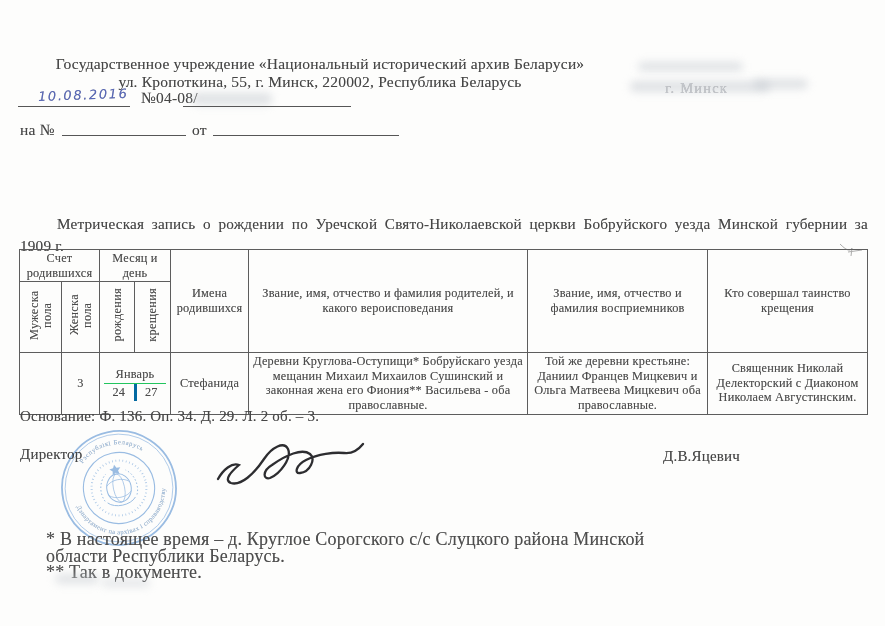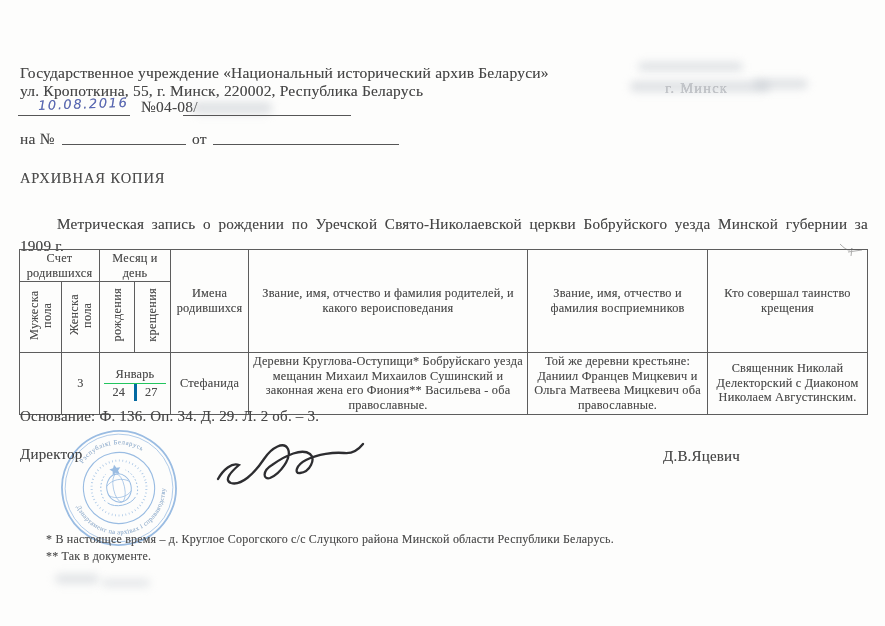--- a/index.html
+++ b/index.html
@@ -5,21 +5,21 @@
   html,body{margin:0;padding:0;background:#e8e8e8;}
   .page{
     position:relative; width:885px; height:626px; margin:0 auto;
     background:#fdfdfc; overflow:hidden;
     font-family:"Liberation Serif", serif; color:#464646;
   }
   .abs{position:absolute;}
   .scan-text{text-shadow:0 0 .5px rgba(80,80,80,.45); letter-spacing:.2px;}
 
   
-  .letterhead{left:20px; top:64px; width:600px; font-size:15.5px; line-height:17.5px;}
+  .letterhead{left:20px; top:55px; width:600px; font-size:15.5px; line-height:17.5px;text-align:center;}
   .lh-row{position:relative; height:17.5px; white-space:nowrap;}
   .refline{position:relative; height:31px;}
   .hand-date{
     position:absolute; left:18px; top:-2px;
     font-family:"DejaVu Sans", sans-serif; font-style:italic;
     font-size:13px; color:#5868b8; letter-spacing:1.6px;
     transform:rotate(-2deg); transform-origin:left center; white-space:nowrap;
   }
   .uline{position:absolute; border-bottom:1.2px solid #565656; height:0;}
   .u1{left:-2px; top:16px; width:112px;}
@@ -66,21 +66,21 @@
   .day-row .d2{flex:1;}
 
   .basis{left:20px; top:408px; font-size:15px;}
   .director{left:20px; top:446px; font-size:15px;}
   .signer{left:663px; top:448px; font-size:15px;}
 
   .stamp-svg{left:58px; top:427px; width:122px; height:122px; transform:rotate(-12deg); mix-blend-mode:multiply; opacity:.88;}
   .sign-svg{left:210px; top:423px; width:158px; height:74px;}
   .penmark-svg{left:836px; top:240px; width:30px; height:18px; opacity:.55;}
 
-  .footnotes{left:46px; top:531px; width:650px; font-size:12px; line-height:16.5px; color:#4e4e4e;}
+  .footnotes{left:46px; top:531px; width:650px; font-size:18px; line-height:16.5px; color:#4e4e4e;}
 </style>
 </head>
 <body>
 
 <div class="page scan-text">
 
   <div class="abs letterhead">
     <div class="lh-row">Государственное учреждение «Национальный исторический архив Беларуси»</div>
     <div class="lh-row">ул. Кропоткина, 55, г. Минск, 220002, Республика Беларусь</div>
     <div class="refline">
@@ -96,21 +96,20 @@
       <span class="ot-label">от</span>
       <span class="uline u4"></span>
     </div>
   </div>
 
   <div class="abs smudge" style="left:638px; top:62px; width:105px; height:9px;"></div>
   <div class="abs smudge" style="left:630px; top:81px; width:140px; height:11px;"></div>
   <div class="abs smudge" style="left:753px; top:79px; width:55px; height:10px;"></div>
   <div class="abs city-faint">г. Минск</div>
 
-  <div class="abs doc-title">АРХИВНАЯ КОПИЯ</div>
 
   <div class="abs description">
     <div class="desc-l1">Метрическая запись о рождении по Уречской Свято-Николаевской церкви Бобруйского уезда Минской губернии за</div>
     <div class="desc-l2">1909 г.</div>
   </div>
 
   <table class="record">
     <colgroup>
       <col style="width:42px">
         <col style="width:38px">

